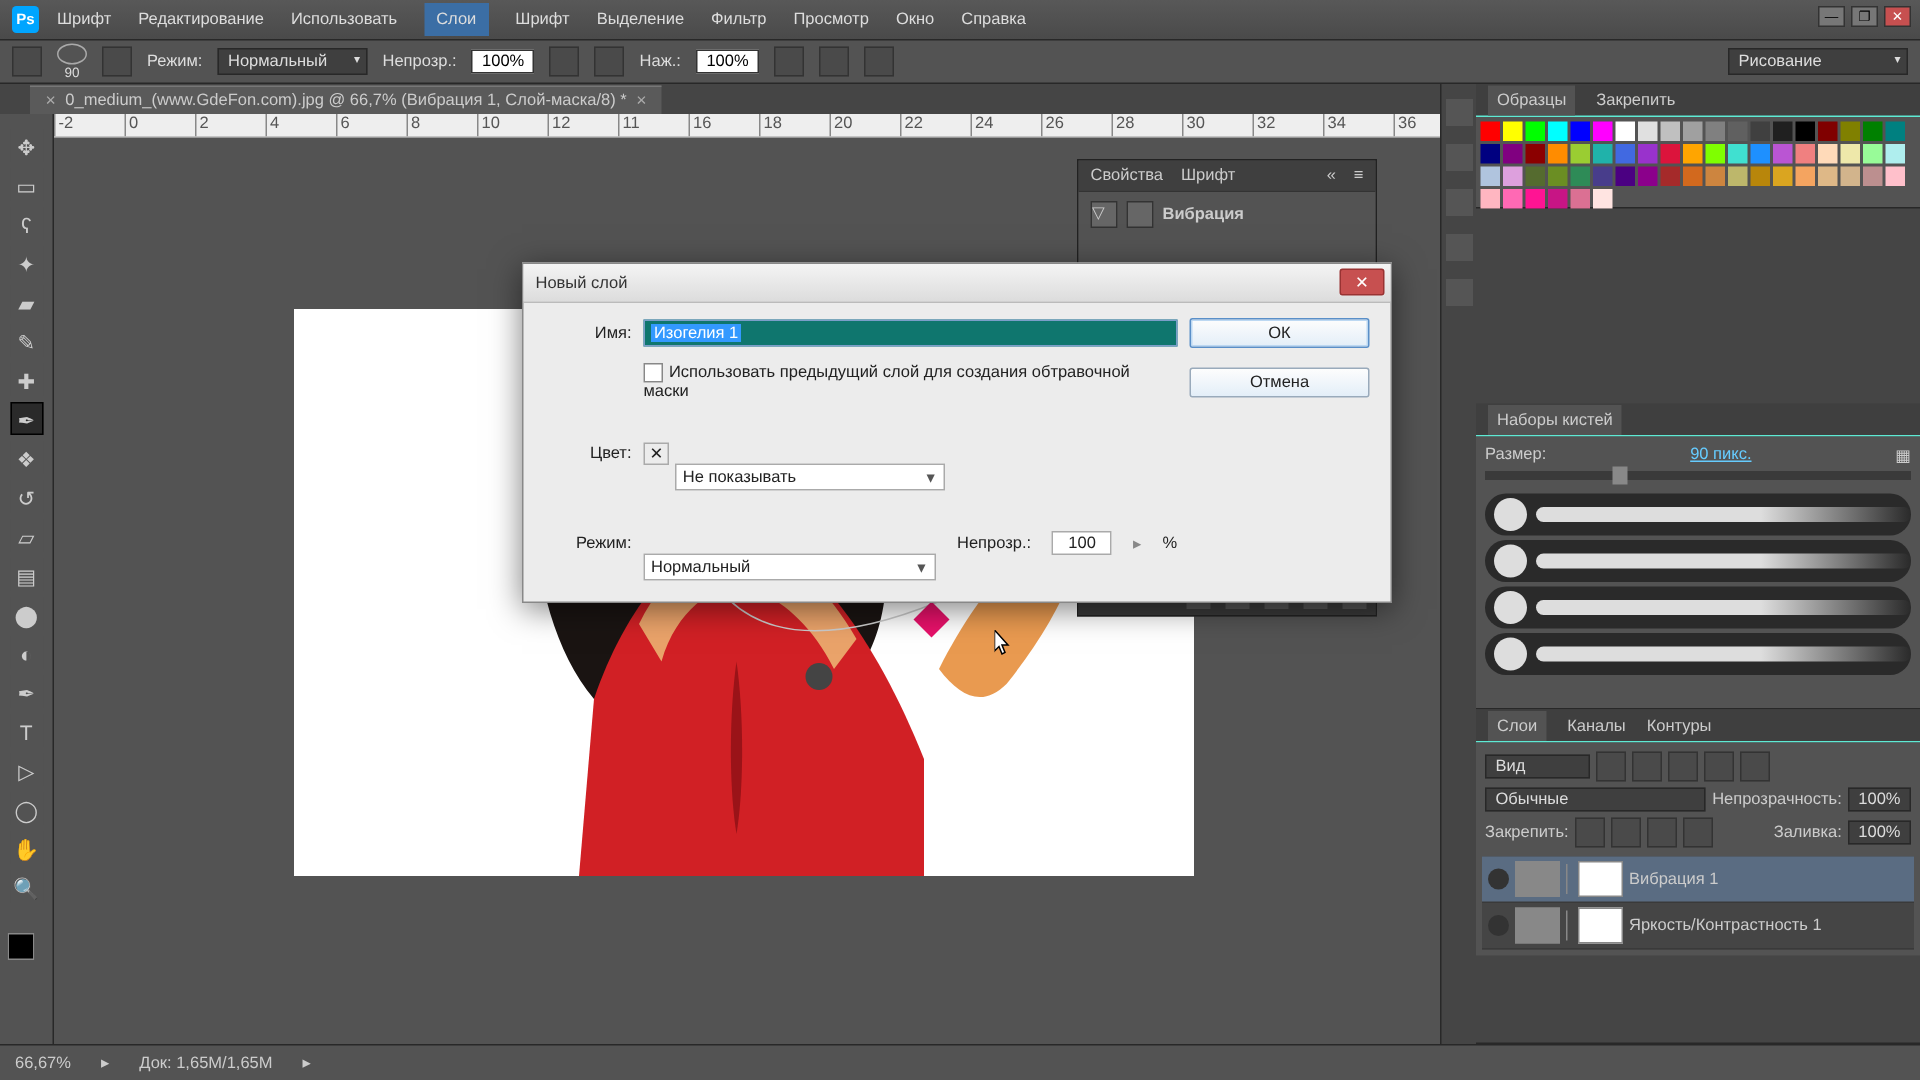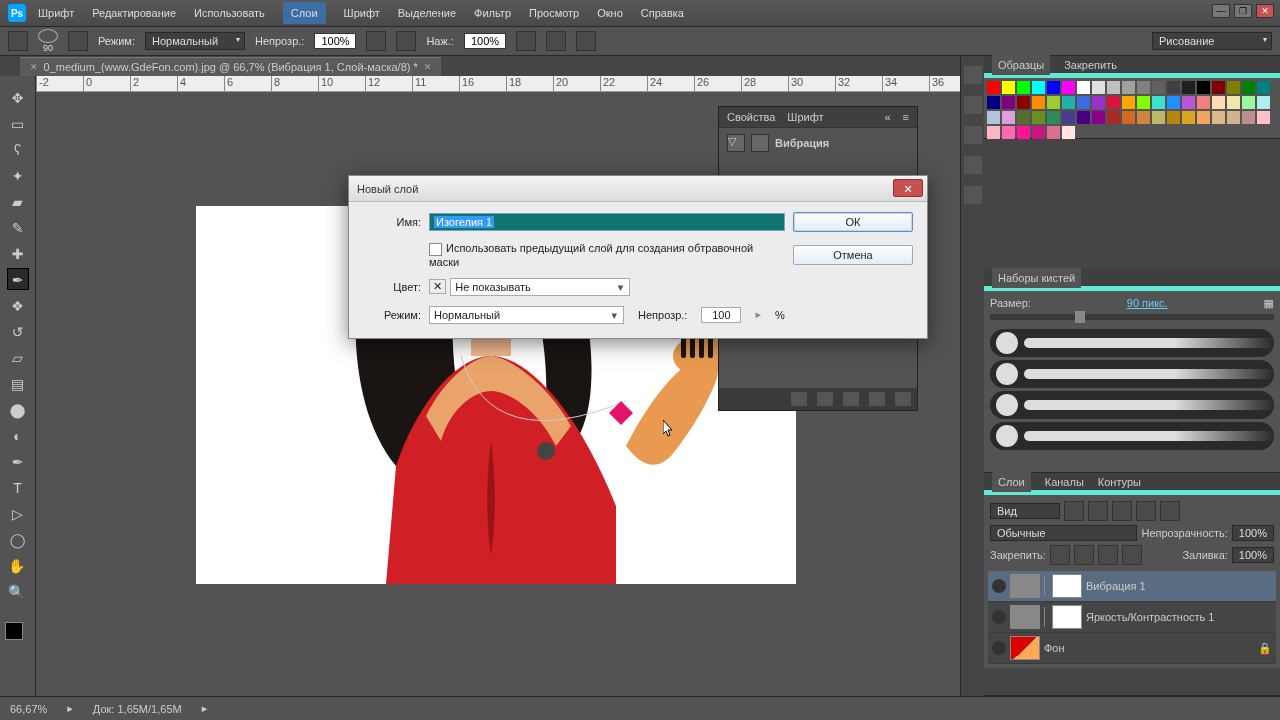--- a/index.html
+++ b/index.html
@@ -25,21 +25,21 @@
 .canvas { position:absolute; left:160px; top:130px; width:600px; height:378px; background:#fff; }
 .toolbar { position:absolute; left:0; top:76px; width:36px; bottom:24px; background:#535353; border-right:1px solid #282828; display:flex; flex-direction:column; align-items:center; padding-top:10px; gap:4px; }
 .tool { width:22px; height:22px; background:#535353; color:#ccc; font-size:14px; text-align:center; line-height:22px; border:1px solid transparent; }
 .tool.sel { background:#2a2a2a; border:1px solid #000; }
 .swatch-fg { width:18px; height:18px; background:#000; border:1px solid #888; margin-top:8px; position:relative; }
 .swatch-bg { width:18px; height:18px; background:#fff; border:1px solid #888; position:absolute; left:8px; top:8px; z-index:-1; }
 .right { position:absolute; right:0; top:56px; width:320px; bottom:24px; background:#454545; display:flex; }
 .rstrip { width:24px; background:#454545; border-left:1px solid #282828; display:flex; flex-direction:column; align-items:center; padding-top:10px; gap:12px; }
 .rstrip div { width:18px; height:18px; background:#555; }
 .rpanels { flex:1; display:flex; flex-direction:column; }
-.ptab { height:22px; background:#3f3f3f; border-bottom:5px solid #5eead4; display:flex; align-items:center; padding:0 8px; color:#ccc; gap:14px; }
+.ptab { height:22px; background:#3f3f3f; border-bottom:1px solid #5eead4; display:flex; align-items:center; padding:0 8px; color:#ccc; gap:14px; }
 .ptab .t.act { background:#535353; padding:4px 6px; }
 .swatches { height:60px; background:#535353; display:flex; flex-wrap:wrap; padding:2px; align-content:flex-start; }
 .swatches div { width:13px; height:13px; margin:1px; }
 .panel { background:#454545; border-bottom:1px solid #282828; }
 .pbody { background:#535353; color:#ccc; padding:6px; font-size:10px;text-align:center; }
 .brush-prev { height:140px; overflow:auto; }
 .brush-prev div { height:28px; background:#2a2a2a; margin:3px 0; border-radius:14px; display:flex; align-items:center; }
 .brush-prev div::before { content:""; width:22px; height:22px; background:#ddd; border-radius:50%; margin:0 6px; }
 .brush-prev div span { flex:1; height:10px; background:linear-gradient(90deg,#ddd,#ddd 60%,transparent); border-radius:6px; }
 .layers-body { background:#535353; padding:4px; color:#ccc; }
@@ -62,21 +62,21 @@
 .prop-foot div { width:16px; height:14px; background:#555; }
 
 
 .dialog { position:absolute; left:348px; top:175px; width:580px; background:#ececec; border:1px solid #888; box-shadow:0 4px 20px rgba(0,0,0,.5); }
 .dlg-title { height:26px; background:linear-gradient(#f4f4f4,#dcdcdc); display:flex; align-items:center; padding:0 8px; color:#333; border-bottom:1px solid #bbb; position:relative; }
 .dlg-close { position:absolute; right:4px; top:3px; width:30px; height:18px; background:#c75050; color:#fff; text-align:center; line-height:18px; font-size:11px; border:1px solid #933; border-radius:2px; }
 .dlg-body { padding:10px 14px 14px 14px; display:grid; grid-template-columns:58px 1fr 120px; column-gap:8px; row-gap:10px; align-items:center; color:#222; }
 .lbl { text-align:right; }
 .dlg-input { border:1px solid #7a9ec9; background:#0f766e; padding:2px 4px; }
 .dlg-input .selected { background:#3399ff; color:#fff; padding:0 2px; }
-.dlg-select { border:1px solid #aaa; background:#fff; padding:2px 4px; position:relative; }
+.dlg-select { border:1px solid #aaa; background:#fff; padding:2px 4px; position:relative;margin-top:32px; }
 .dlg-select::after { content:"▾"; position:absolute; right:6px; color:#555; }
 .dlg-btn { border:1px solid #9ab; background:linear-gradient(#fdfdfd,#e3eef8); text-align:center; padding:3px 0; border-radius:2px; }
 .dlg-btn.primary { border:1px solid #5a8fc8; box-shadow:0 0 0 1px #bcd8f2 inset; }
 .chk { width:13px; height:13px; border:1px solid #888; background:#fff; display:inline-block; vertical-align:middle; margin-right:4px; }
 .numbox { width:40px; border:1px solid #aaa; background:#fff; text-align:center; padding:1px 2px; display:inline-block; }
 .cursor-arrow { position:absolute; width:12px; height:18px; pointer-events:none; }
 .cursor-arrow svg { width:100%; height:100%; }
 </style>
 </head>
 <body>
@@ -385,27 +385,20 @@
             <div class="thumb" data-name="mask-thumb"></div>
             <span data-name="layer-name">Вибрация 1</span>
           </div>
           <div class="layer" data-name="layer-row">
             <div class="eye" data-name="visibility-toggle"></div>
             <div class="thumb" data-name="adj-thumb" style="background:#888"></div>
             <div style="width:4px;height:20px;border-left:1px solid #888"></div>
             <div class="thumb" data-name="mask-thumb"></div>
             <span data-name="layer-name">Яркость/Контрастность 1</span>
           </div>
-          <div class="layer" data-name="layer-row">
-            <div class="eye" data-name="visibility-toggle"></div>
-            <div class="thumb img" data-name="image-thumb"></div>
-            <span data-name="layer-name">Фон</span>
-            <span style="flex:1"></span>
-              <span data-name="lock-icon">🔒</span>
-          </div>
         </div>
       </div>
     </div>
   </div>
 </div>
 
 <div class="dialog" data-name="new-layer-dialog">
   <div class="dlg-title" data-name="dialog-titlebar">
     <span data-name="dialog-title">Новый слой</span>
     <div class="dlg-close" data-name="dialog-close-button">✕</div>

